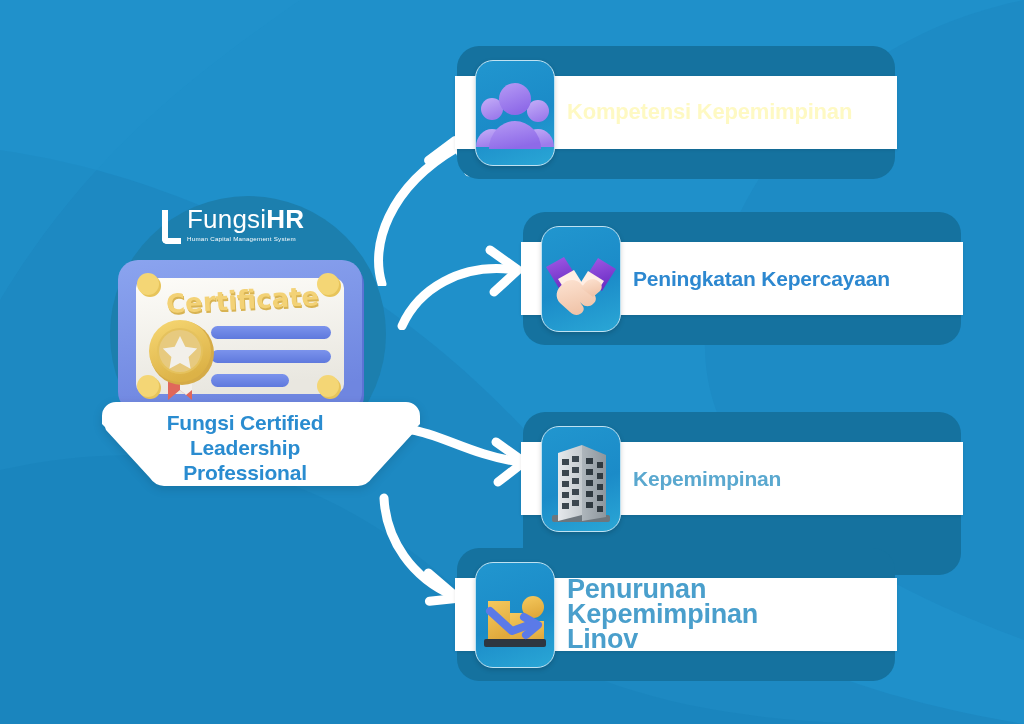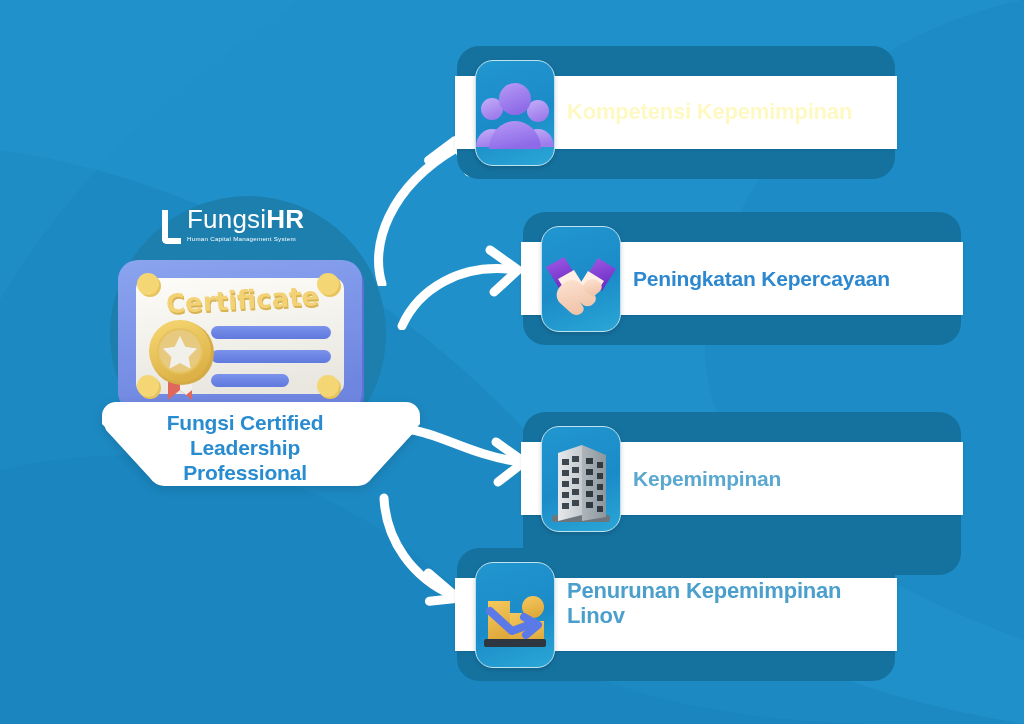--- a/index.html
+++ b/index.html
@@ -363,20 +363,20 @@
         <rect x="12" y="38" width="22" height="40" fill="url(#barY)"></rect>
         <rect x="34" y="50" width="20" height="28" fill="url(#barY)"></rect>
         <rect x="54" y="58" width="14" height="20" fill="url(#barY)"></rect>
         <circle cx="57" cy="44" r="11" fill="url(#barY)"></circle>
         <rect x="8" y="76" width="62" height="8" rx="2" fill="#2e3640"></rect>
         <path d="M14,48 L36,68 L58,60" fill="none" stroke="#5b7ae8" stroke-width="8" stroke-linecap="round" stroke-linejoin="round"></path>
         <path d="M48,54 L62,62 L50,72" fill="none" stroke="#5b7ae8" stroke-width="8" stroke-linecap="round" stroke-linejoin="round"></path>
       </svg>
     </div>
     <div class="card-title" style="left:110px; top:30px; width:320px; height:73px;
-         display:flex; flex-direction:column; justify-content:flex-start;
-         font-size:22px; line-height:25px; color:#4a9fcc;">
+         display:flex; flex-direction:column; justify-content:center;
+         font-size:27px; line-height:25px; color:#4a9fcc;">
       <span>Penurunan Kepemimpinan</span>
       <span>Linov</span>
     </div>
   </div>
 
 </div>
 
 </body></html>

